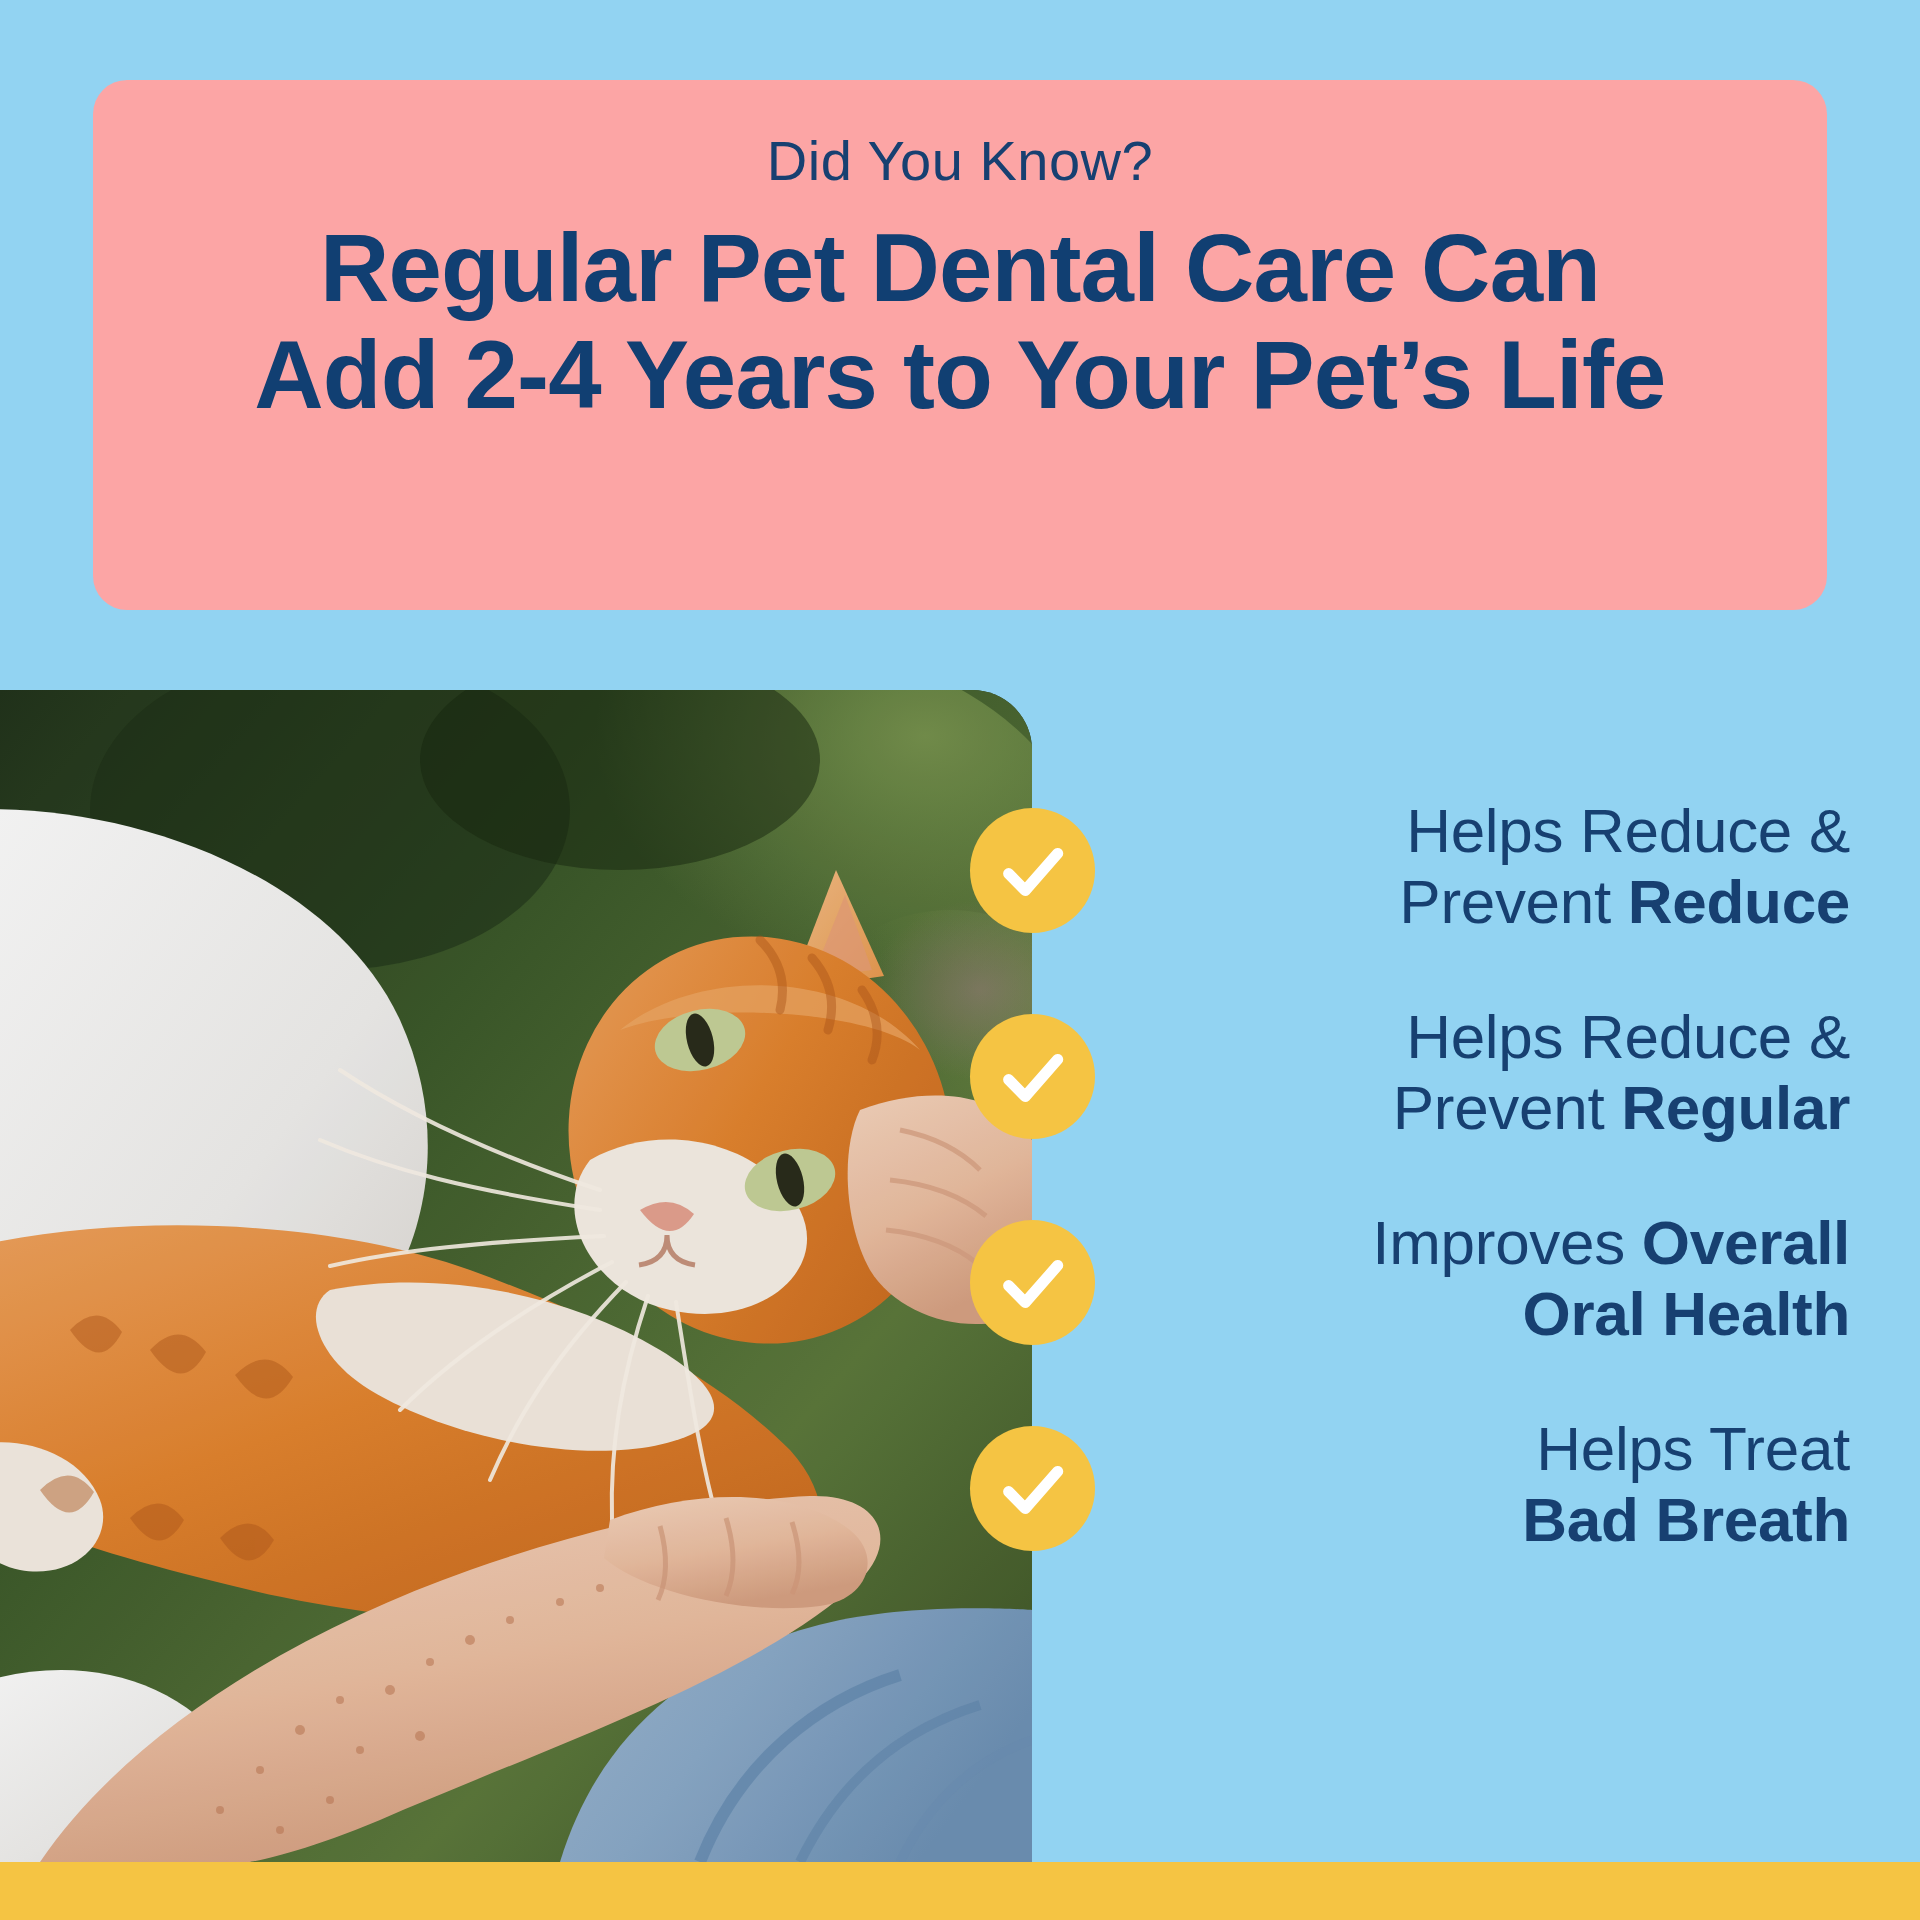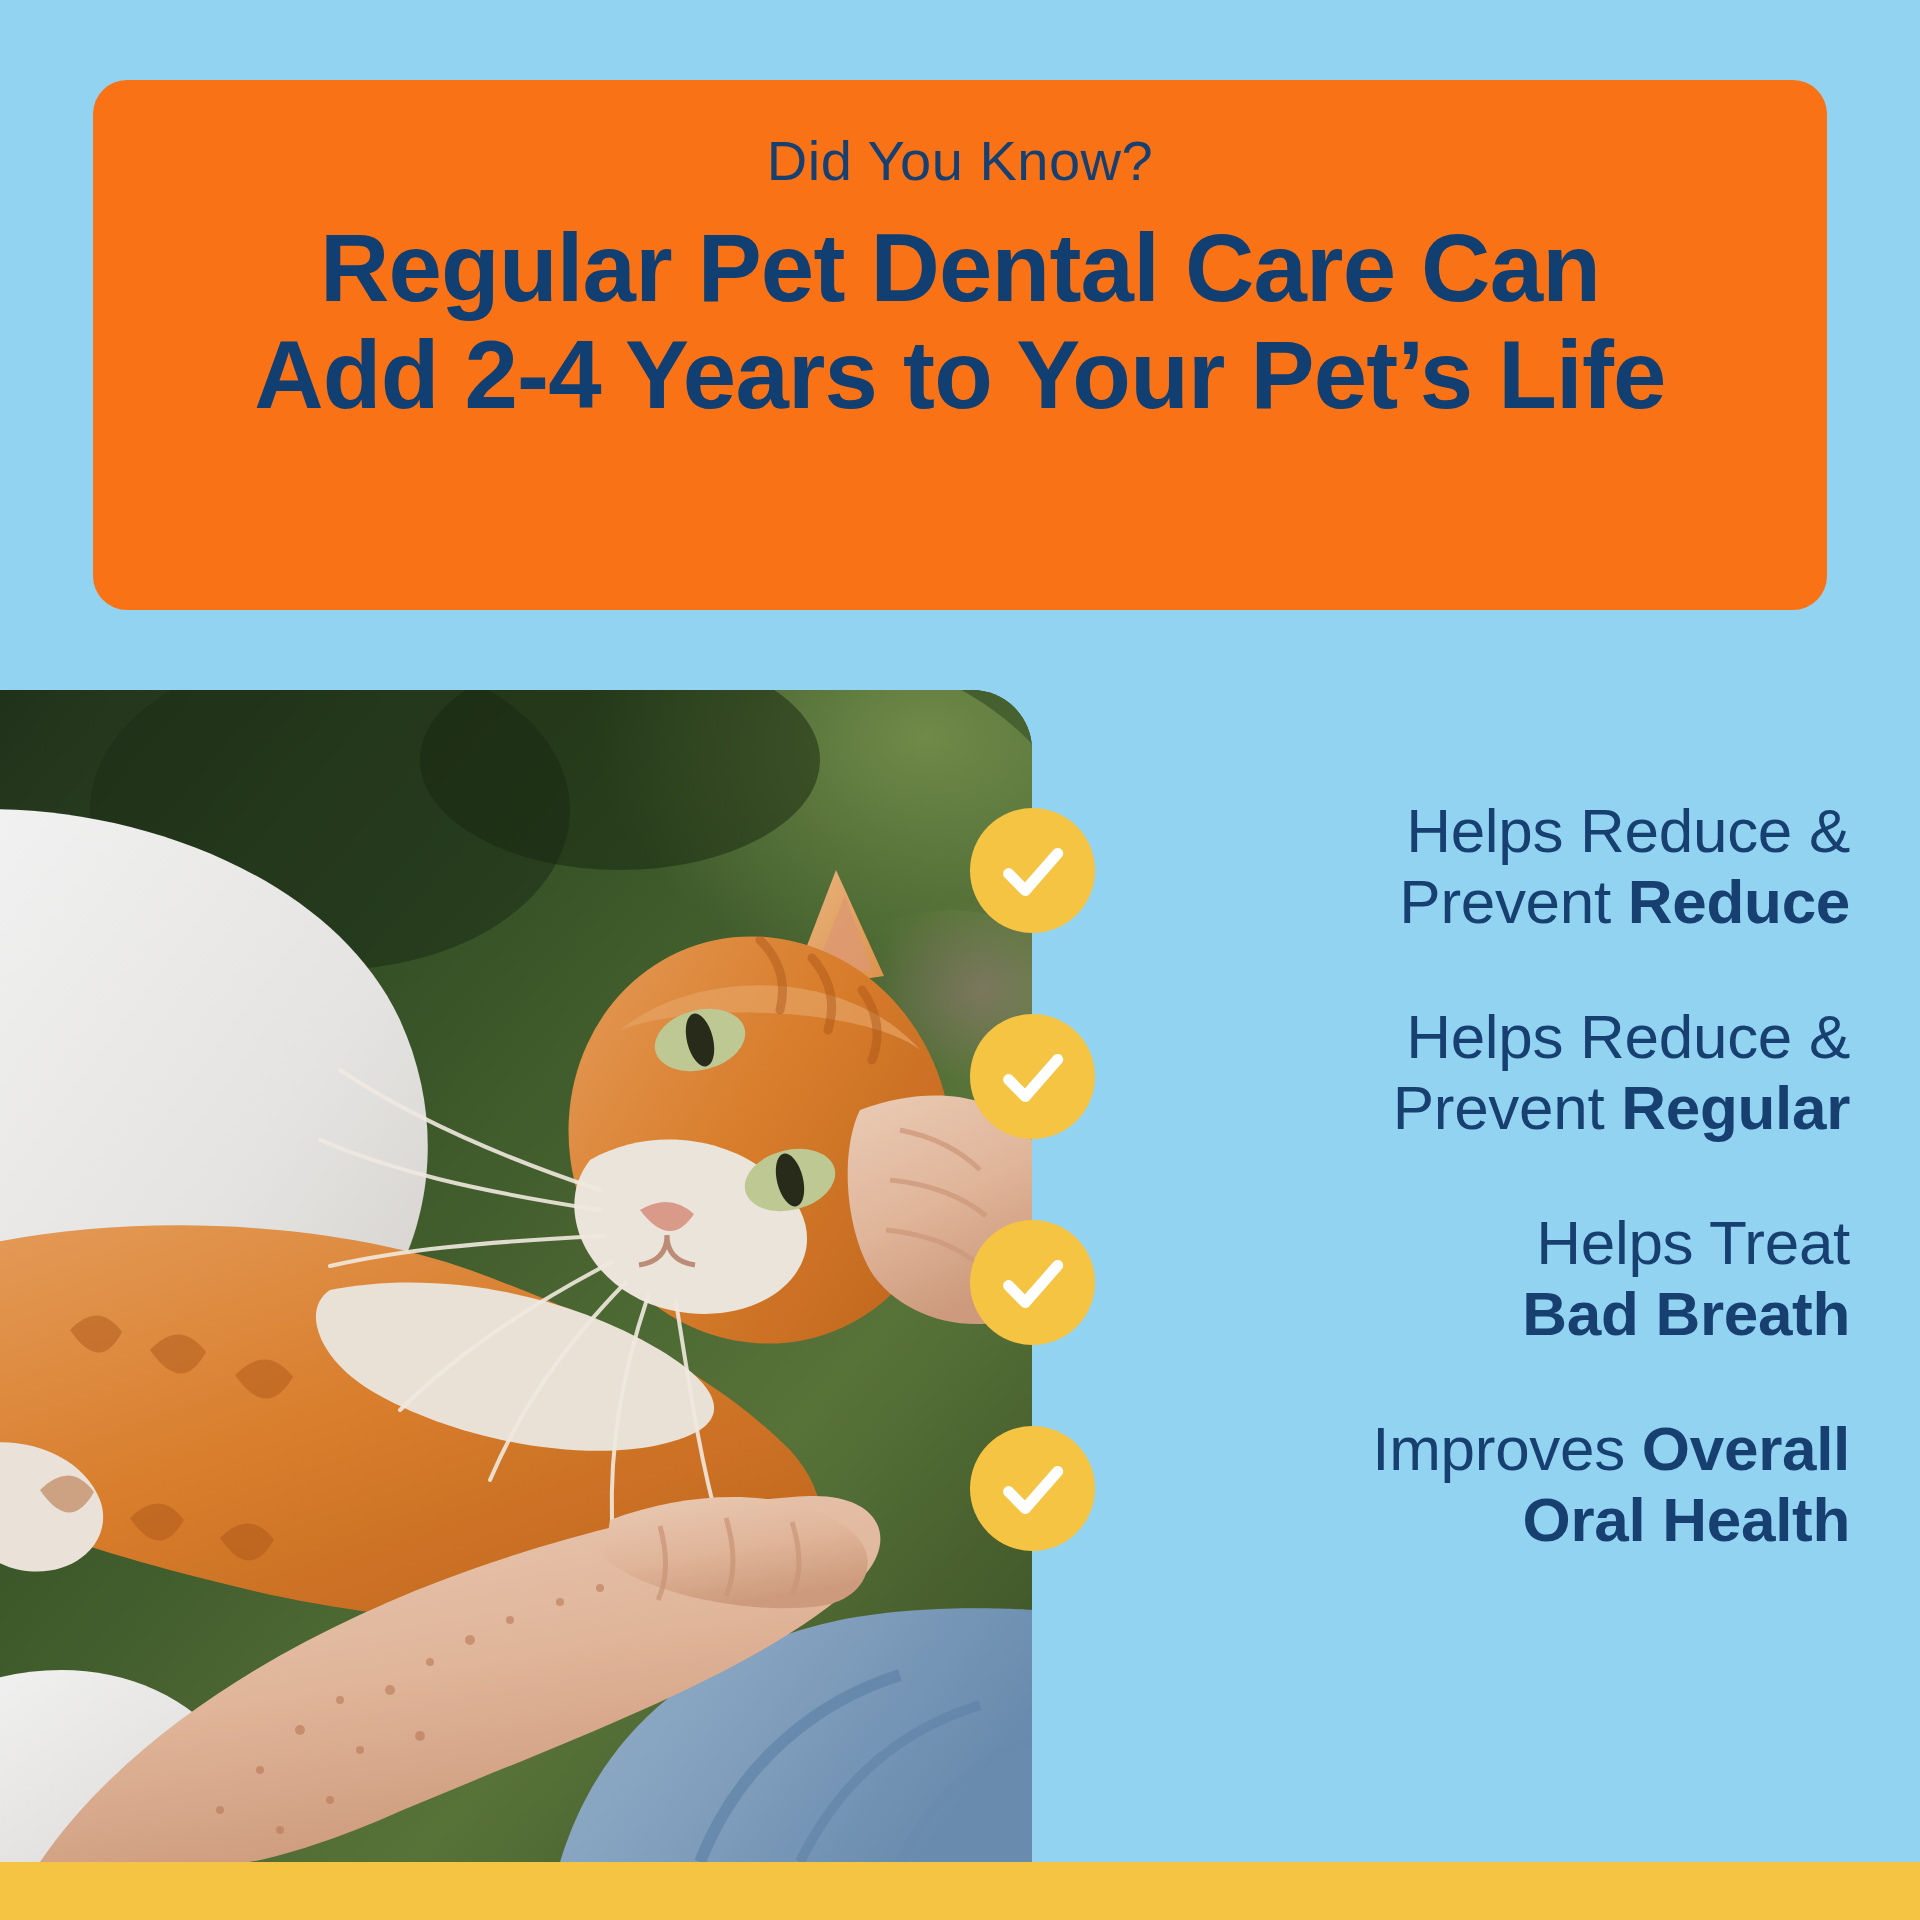--- a/index.html
+++ b/index.html
@@ -21,21 +21,21 @@
     overflow: hidden;
   }
 
   
   .headline-card {
     position: absolute;
     left: 93px;
     top: 80px;
     width: 1734px;
     height: 530px;
-    background: #f97316;
+    background: #fca5a5;
     border-radius: 34px;
     box-sizing: border-box;
     padding: 50px 60px 0 60px;
     text-align: center;
   }
   .eyebrow {
     font-size: 56px;
     font-weight: 400;
     color: #174071;
     letter-spacing: 0.5px;
@@ -306,34 +306,34 @@
       </div>
     </div>
 
     <div class="benefit-row">
       <span class="check-badge">
         <svg viewBox="0 0 24 24" aria-hidden="true">
           <path d="M4.5 12.8 L9.6 18 L19.6 6.6" fill="none" stroke="#ffffff" stroke-width="3.4" stroke-linecap="round" stroke-linejoin="round"></path>
         </svg>
       </span>
       <div class="benefit-text">
-        <span class="benefit-line">Helps Treat</span>
-        <span class="benefit-line"><b>Bad Breath</b></span>
+        <span class="benefit-line"><span>Improves </span><b>Overall</b></span>
+        <span class="benefit-line"><b>Oral Health</b></span>
       </div>
     </div>
 
     <div class="benefit-row">
       <span class="check-badge">
         <svg viewBox="0 0 24 24" aria-hidden="true">
           <path d="M4.5 12.8 L9.6 18 L19.6 6.6" fill="none" stroke="#ffffff" stroke-width="3.4" stroke-linecap="round" stroke-linejoin="round"></path>
         </svg>
       </span>
       <div class="benefit-text">
-        <span class="benefit-line"><span>Improves </span><b>Overall</b></span>
-        <span class="benefit-line"><b>Oral Health</b></span>
+        <span class="benefit-line">Helps Treat</span>
+        <span class="benefit-line"><b>Bad Breath</b></span>
       </div>
     </div>
 
   </div>
 
   <div class="bottom-bar"></div>
 
 </div>
 
 </body></html>

